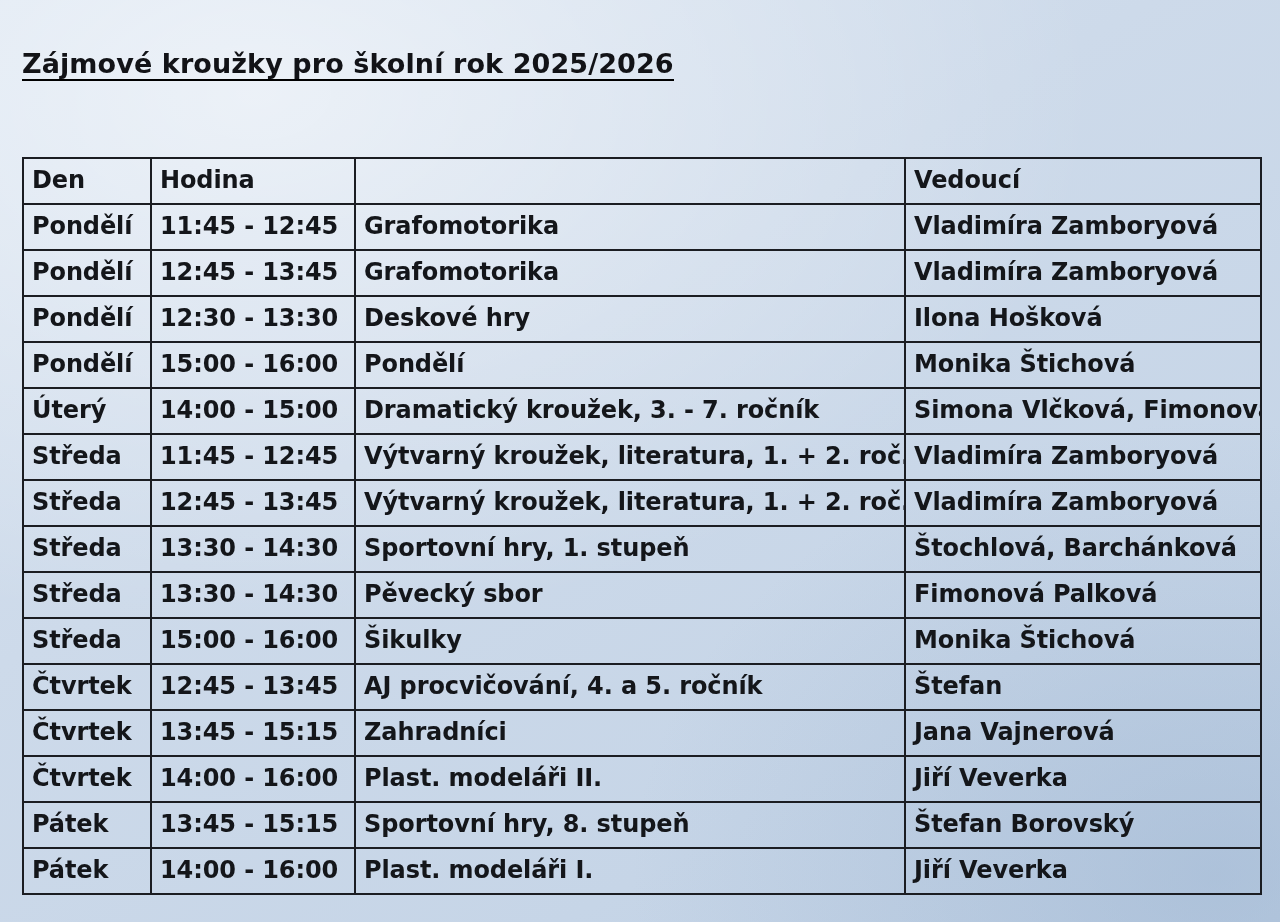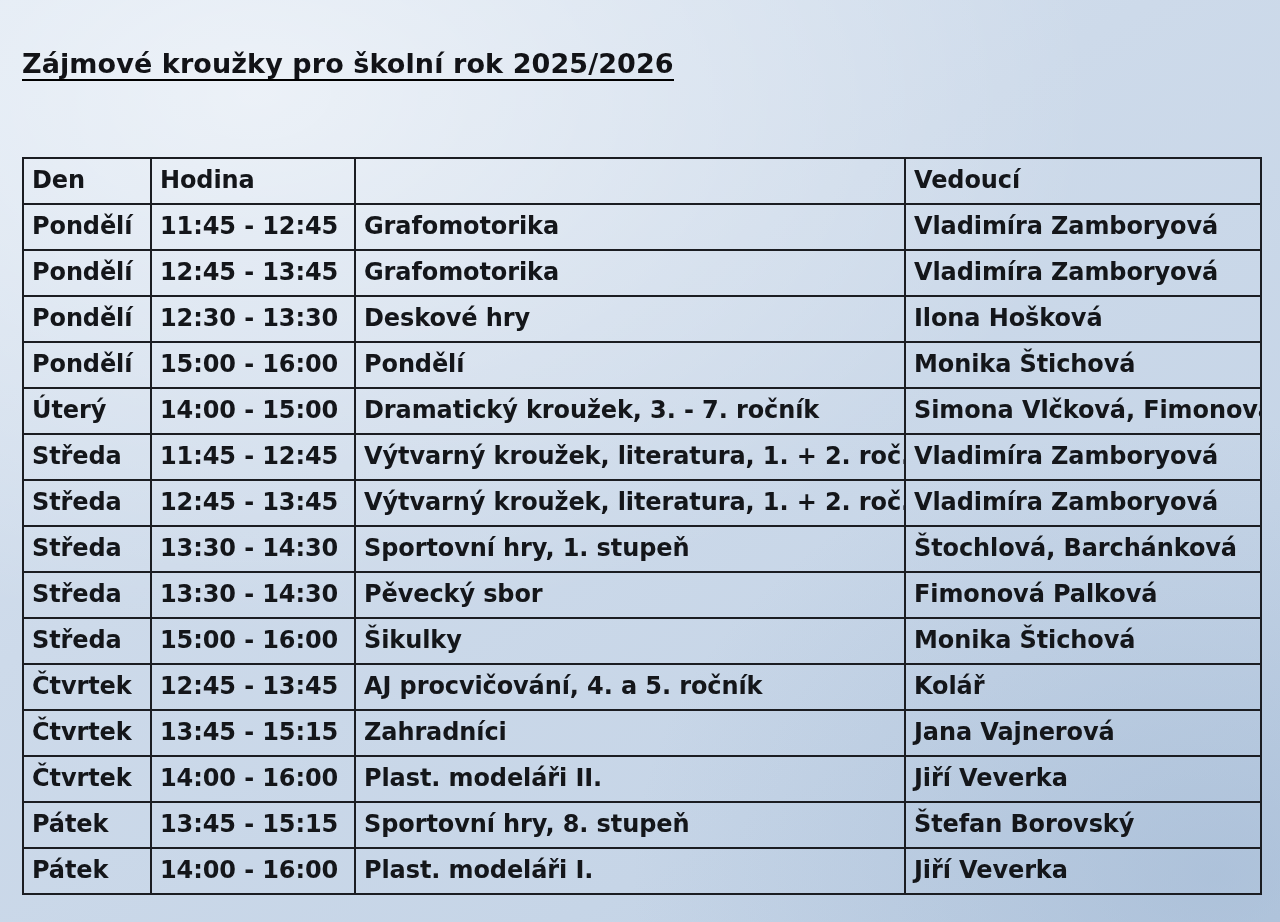--- a/index.html
+++ b/index.html
@@ -172,21 +172,21 @@
       <tr>
         <td>Středa</td>
         <td class="time">15:00 - 16:00</td>
         <td>Šikulky</td>
         <td>Monika Štichová</td>
       </tr>
       <tr>
         <td>Čtvrtek</td>
         <td class="time">12:45 - 13:45</td>
         <td>AJ procvičování, 4. a 5. ročník</td>
-        <td>Kolář</td>
+        <td>Štefan</td>
       </tr>
       <tr>
         <td>Čtvrtek</td>
         <td class="time">13:45 - 15:15</td>
         <td>Zahradníci</td>
         <td>Jana Vajnerová</td>
       </tr>
       <tr>
         <td>Čtvrtek</td>
         <td class="time">14:00 - 16:00</td>

